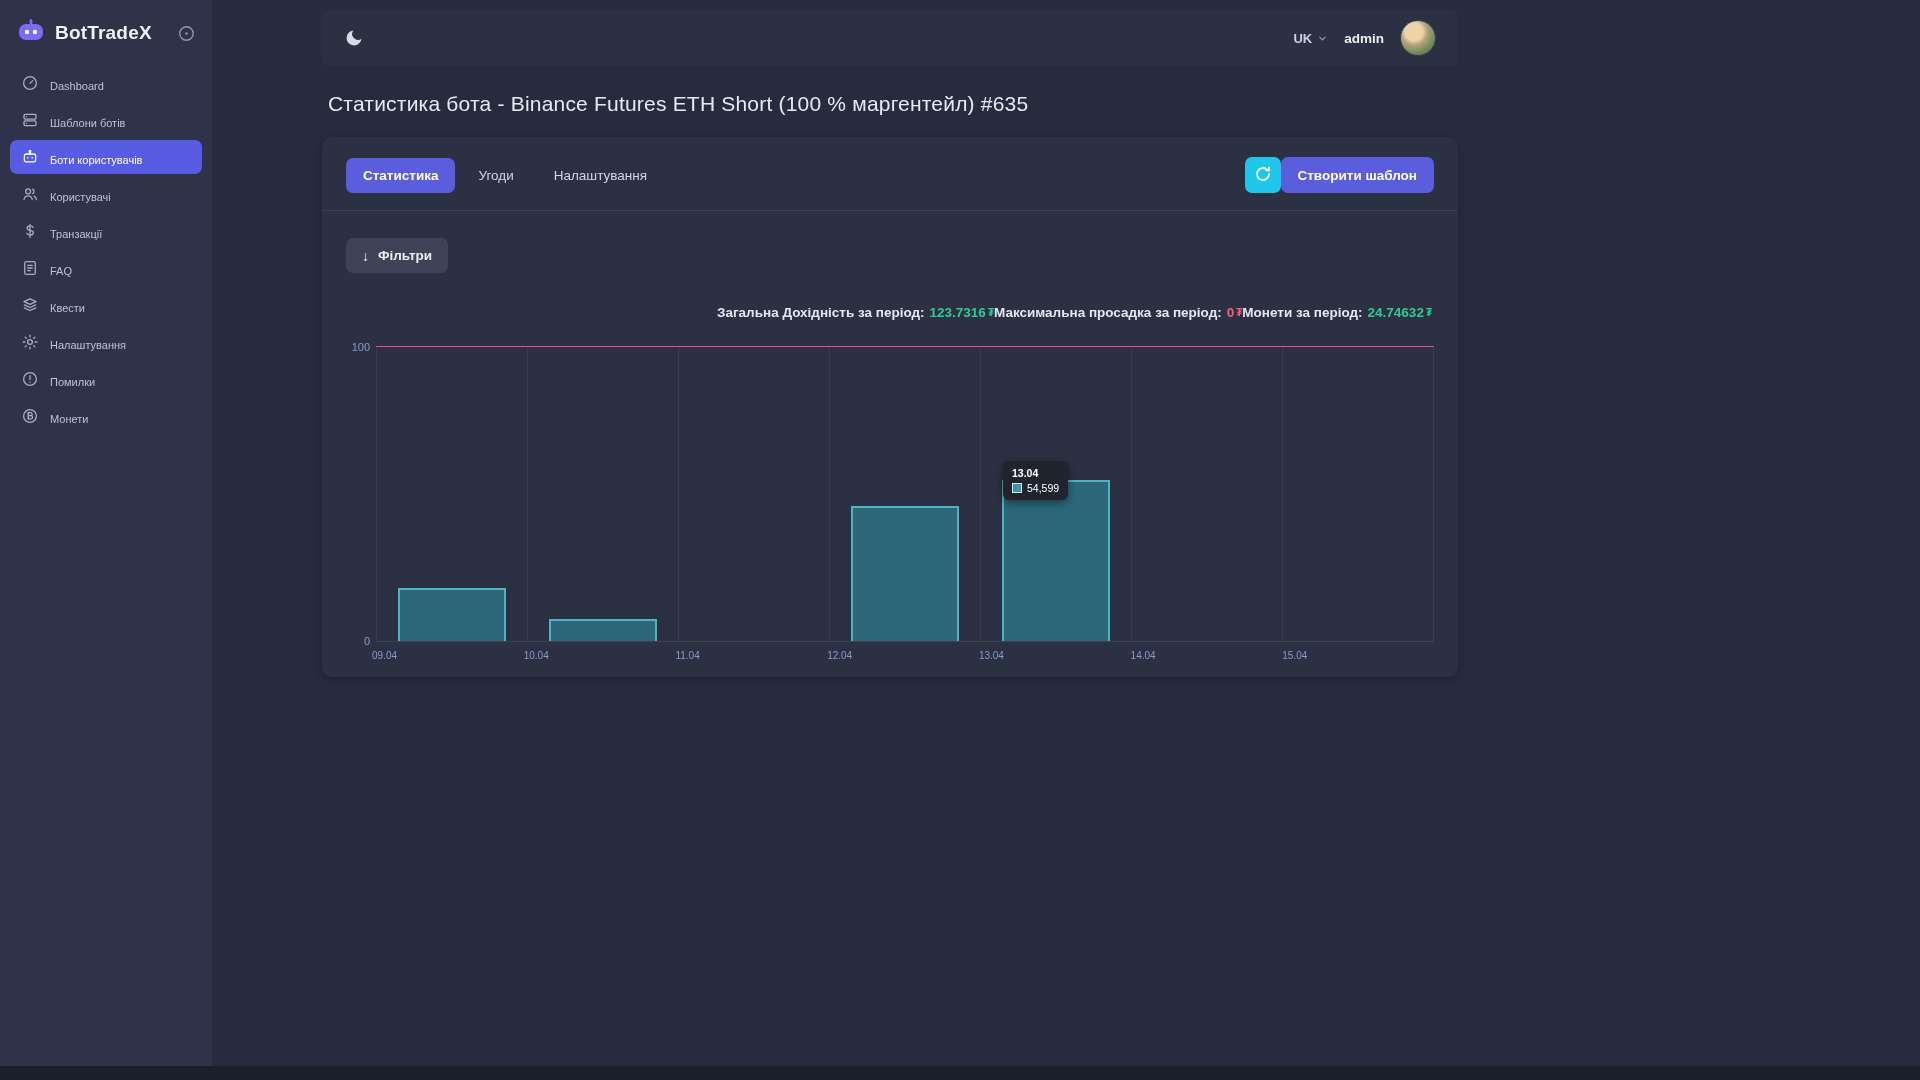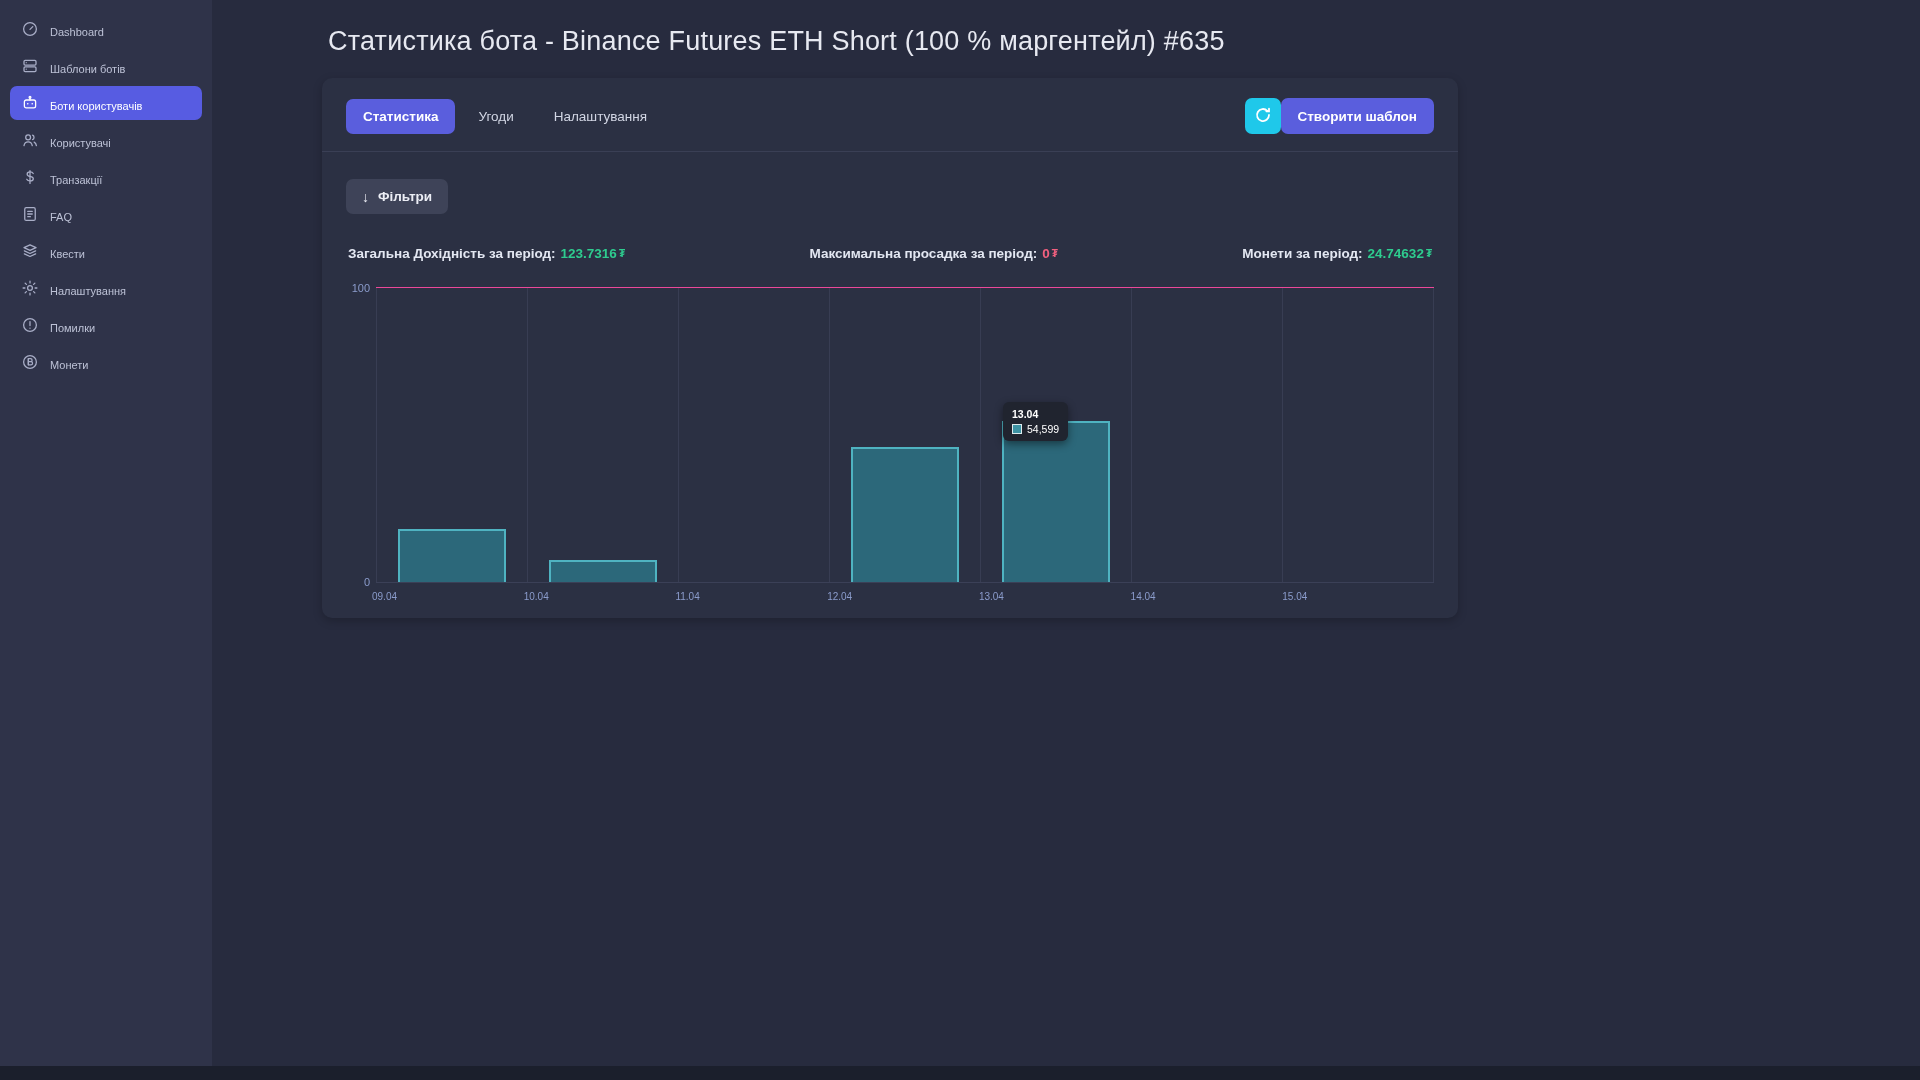--- a/index.html
+++ b/index.html
@@ -19,37 +19,37 @@
   
   .main{flex:1;height:1080px}
   .content{width:1136px;margin-left:110px}
   .topbar{margin-top:10px;height:56px;background:#2b3043;border-radius:6px;display:flex;align-items:center;padding:0 22px}
   .moon{display:flex;cursor:pointer}
   .topbar-right{margin-left:auto;display:flex;align-items:center;gap:16px}
   .lang{display:flex;align-items:center;gap:5px;color:#cdd2e2;font-size:13px;font-weight:700;cursor:pointer}
   .lang .chev{display:flex;color:#9aa0b8}
   .username{color:#eceef5;font-size:13.5px;font-weight:700;cursor:pointer}
   .avatar{width:36px;height:36px;border-radius:50%;background:radial-gradient(circle at 38% 32%,#ecd3a8 0 28%,#b7a27c 42%,#6f8a5a 68%,#4e6a48 100%);cursor:pointer;border:1px solid #3a3f55}
-  .page-title{margin:26px 0 0 6px;font-size:27px;font-weight:500;color:#e7e9f1;letter-spacing:.2px}
+  .page-title{margin:26px 0 0 6px;font-size:21px;font-weight:500;color:#e7e9f1;letter-spacing:.2px}
 
   
   .card{margin-top:21px;background:#2b3043;border-radius:10px;padding:20px 24px 16px;box-shadow:0 3px 10px rgba(0,0,0,.22)}
   .tabs-row{display:flex;align-items:center}
   .tabs{display:flex;align-items:center;gap:6px}
   .tab{background:transparent;border:none;color:#d2d6e4;font-size:13.5px;font-family:inherit;padding:10px 17px;border-radius:7px;cursor:pointer}
   .tab.active{background:#5a5edd;color:#fff;font-weight:600}
   .actions{margin-left:auto;display:flex;}
   .refresh-btn{width:36px;height:36px;border:none;border-radius:7px;background:#1fc8ea;display:flex;align-items:center;justify-content:center;cursor:pointer}
   .create-btn{border:none;border-radius:7px;background:#5a5edd;color:#fff;font-weight:700;font-size:13.5px;font-family:inherit;padding:0 17px;height:36px;cursor:pointer}
   .divider{height:1px;background:#3a3f55;margin:17px -24px 0}
   .filters-btn{margin-top:27px;display:inline-flex;align-items:center;gap:9px;background:#3e4358;border:none;border-radius:7px;color:#eceef5;font-weight:700;font-size:13.5px;font-family:inherit;padding:10px 16px;cursor:pointer}
   .arrow-down{font-size:14px;line-height:1}
 
   
-  .stats-row{margin-top:32px;display:flex;justify-content:space-between;padding:0 2px}
+  .stats-row{margin-top:32px;display:flex;justify-content:flex-end;padding:0 2px}
   .stat{font-size:13.5px;font-weight:700;color:#e3e7f2}
   .stat-value{margin-left:5px}
   .stat-cur{font-size:10px;margin-left:2px;vertical-align:1px}
 
   
   .chart{margin-top:26px}
   .plot{position:relative;height:296px;margin-left:30px;display:flex;border-bottom:1px solid #3b4057;border-top:1px solid #ec4899}
   .col{flex:1;position:relative;border-left:1px solid #383d53}
   .col:last-child{border-right:1px solid #383d53}
   .bar{position:absolute;bottom:0;left:50%;transform:translateX(-50%);width:72%;border:2px solid;border-bottom:none}
@@ -63,20 +63,37 @@
   .tip-row{display:flex;align-items:center;gap:5px}
   .tip-sq{width:10px;height:10px;background:#3d93a4;border:1px solid #dcebee;display:inline-block}
   .tip-val{color:#fff;font-size:10.5px}
 
   .bottom-bar{position:fixed;left:0;bottom:0;width:1920px;height:14px;background:#1b1f2c;z-index:10}
 </style>
 </head>
 <body>
 
 <aside class="sidebar">
+  <div class="logo-row">
+    <span class="logo-icon">
+      <svg width="30" height="30" viewBox="0 0 30 30">
+          <rect x="3" y="8" width="24" height="16" rx="7" fill="#7c6cf4"></rect>
+          <circle cx="11" cy="16" r="2.2" fill="#fff"></circle>
+          <circle cx="19" cy="16" r="2.2" fill="#fff"></circle>
+          <rect x="13.6" y="3" width="2.8" height="5.5" rx="1.4" fill="#7c6cf4"></rect>
+        </svg>
+    </span>
+    <span class="logo-text">BotTradeX</span>
+    <span class="target">
+      <svg width="19" height="19" viewBox="0 0 24 24" fill="none" stroke="currentColor" stroke-width="1.7">
+          <circle cx="12" cy="12" r="8.5"></circle>
+          <circle cx="12" cy="12" r="1.5" fill="currentColor" stroke="none"></circle>
+        </svg>
+    </span>
+  </div>
   <nav class="menu">
       <div class="side-item">
         <span class="sicon">
           <svg width="18" height="18" viewBox="0 0 24 24" fill="none" stroke="currentColor" stroke-width="1.7" stroke-linecap="round" stroke-linejoin="round">
             <circle cx="12" cy="12" r="8.5"></circle>
             <path d="M12 12.5L15.7 8.8"></path>
           </svg>
         </span>
         <span class="slabel">Dashboard</span>
       </div>
@@ -169,20 +186,39 @@
           </svg>
         </span>
         <span class="slabel">Монети</span>
       </div>
     </nav>
 </aside>
 
 <div class="main">
   <div class="content">
 
+    <div class="topbar">
+      <span class="moon">
+        <svg width="20" height="20" viewBox="0 0 24 24" fill="#d7dae7">
+            <path d="M21 12.79A9 9 0 1 1 11.21 3 7 7 0 0 0 21 12.79z"></path>
+          </svg>
+      </span>
+      <div class="topbar-right">
+        <span class="lang">
+          <span>UK</span>
+          <span class="chev">
+            <svg width="11" height="11" viewBox="0 0 24 24" fill="none" stroke="currentColor" stroke-width="2.4" stroke-linecap="round">
+                <path d="M6 9l6 6 6-6"></path>
+              </svg>
+          </span>
+        </span>
+        <span class="username">admin</span>
+        <span class="avatar"></span>
+      </div>
+    </div>
 
     <h1 class="page-title">Статистика бота - Binance Futures ETH Short (100 % маргентейл) #635</h1>
 
     <div class="card">
       <div class="tabs-row">
         <div class="tabs">
             <button class="tab active">Статистика</button>
             <button class="tab">Угоди</button>
             <button class="tab">Налаштування</button>
           </div>

